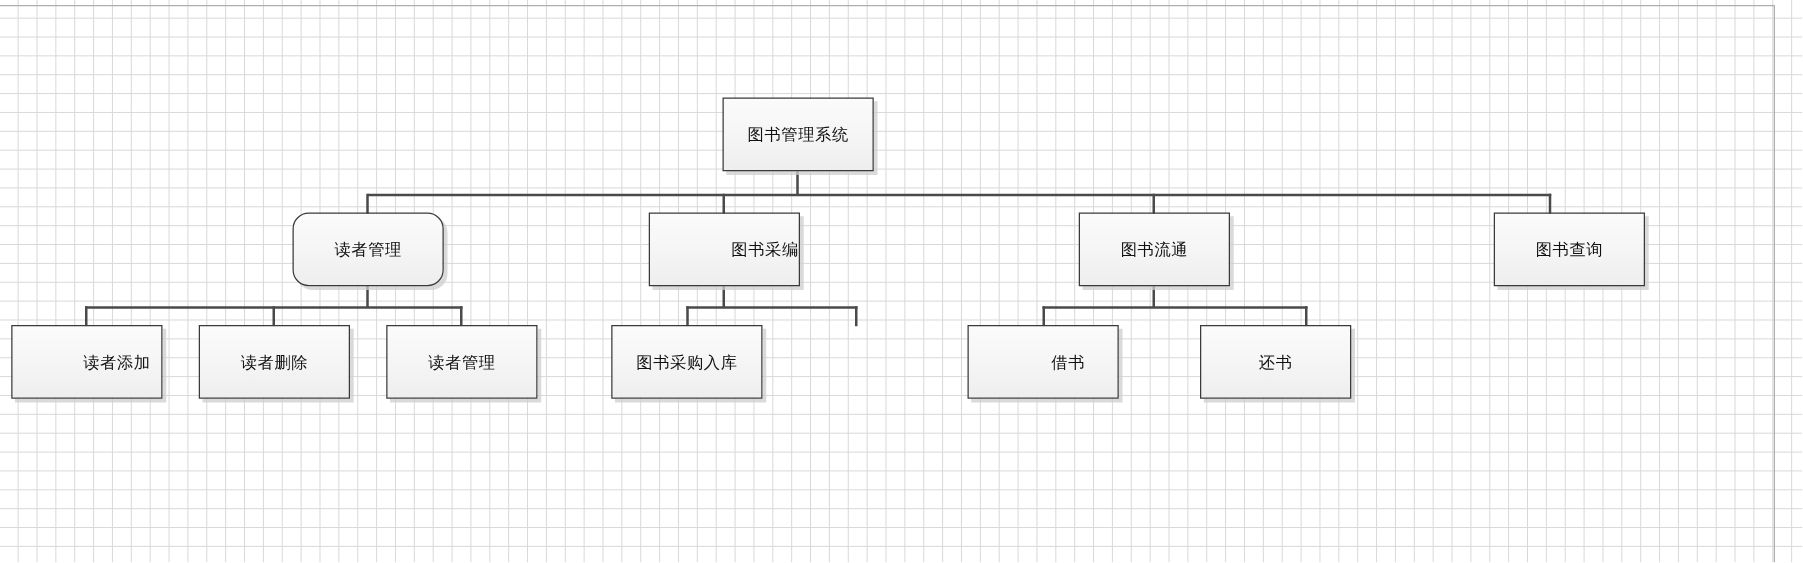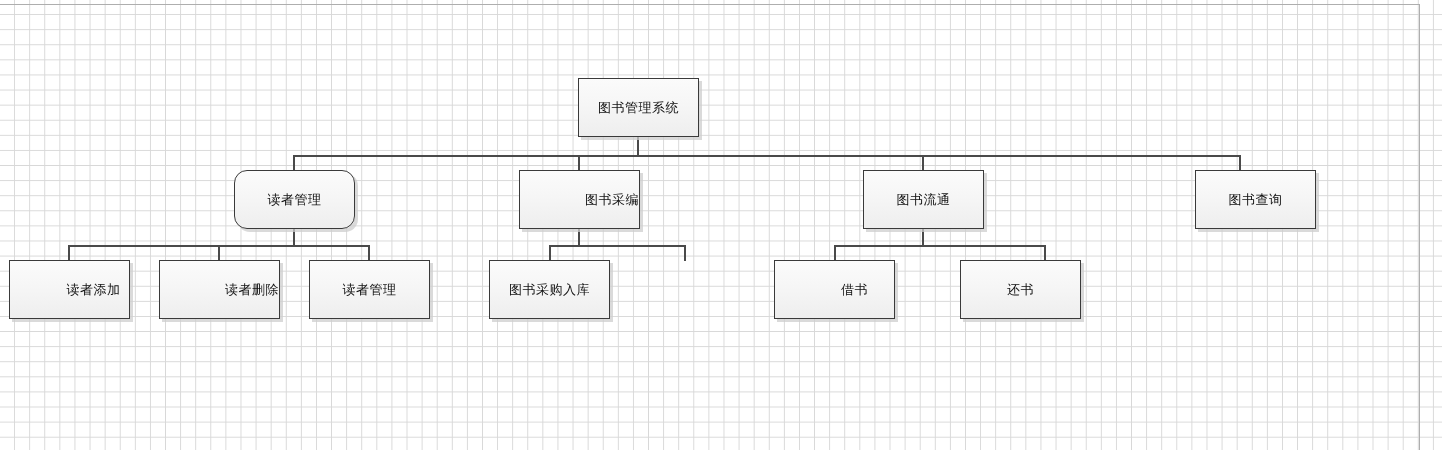--- a/index.html
+++ b/index.html
@@ -107,21 +107,21 @@
   <div class="node" style="left:863px; top:170px; width:121px; height:59px;">
     <span>图书流通</span>
   </div>
   <div class="node" style="left:1179px; top:170px; width:121px; height:59px;margin-left:16px;">
     <span>图书查询</span>
   </div>
 
   <div class="node" style="left:9px; top:260px; width:121px; height:59px;padding-left:48px;">
     <span>读者添加</span>
   </div>
-  <div class="node" style="left:159px; top:260px; width:121px; height:59px;justify-content:flex-end;">
+  <div class="node" style="left:159px; top:260px; width:121px; height:59px;">
     <span>读者删除</span>
   </div>
   <div class="node" style="left:309px; top:260px; width:121px; height:59px;">
     <span>读者管理</span>
   </div>
 
   <div class="node" style="left:489px; top:260px; width:121px; height:59px;">
     <span>图书采购入库</span>
   </div>
 

